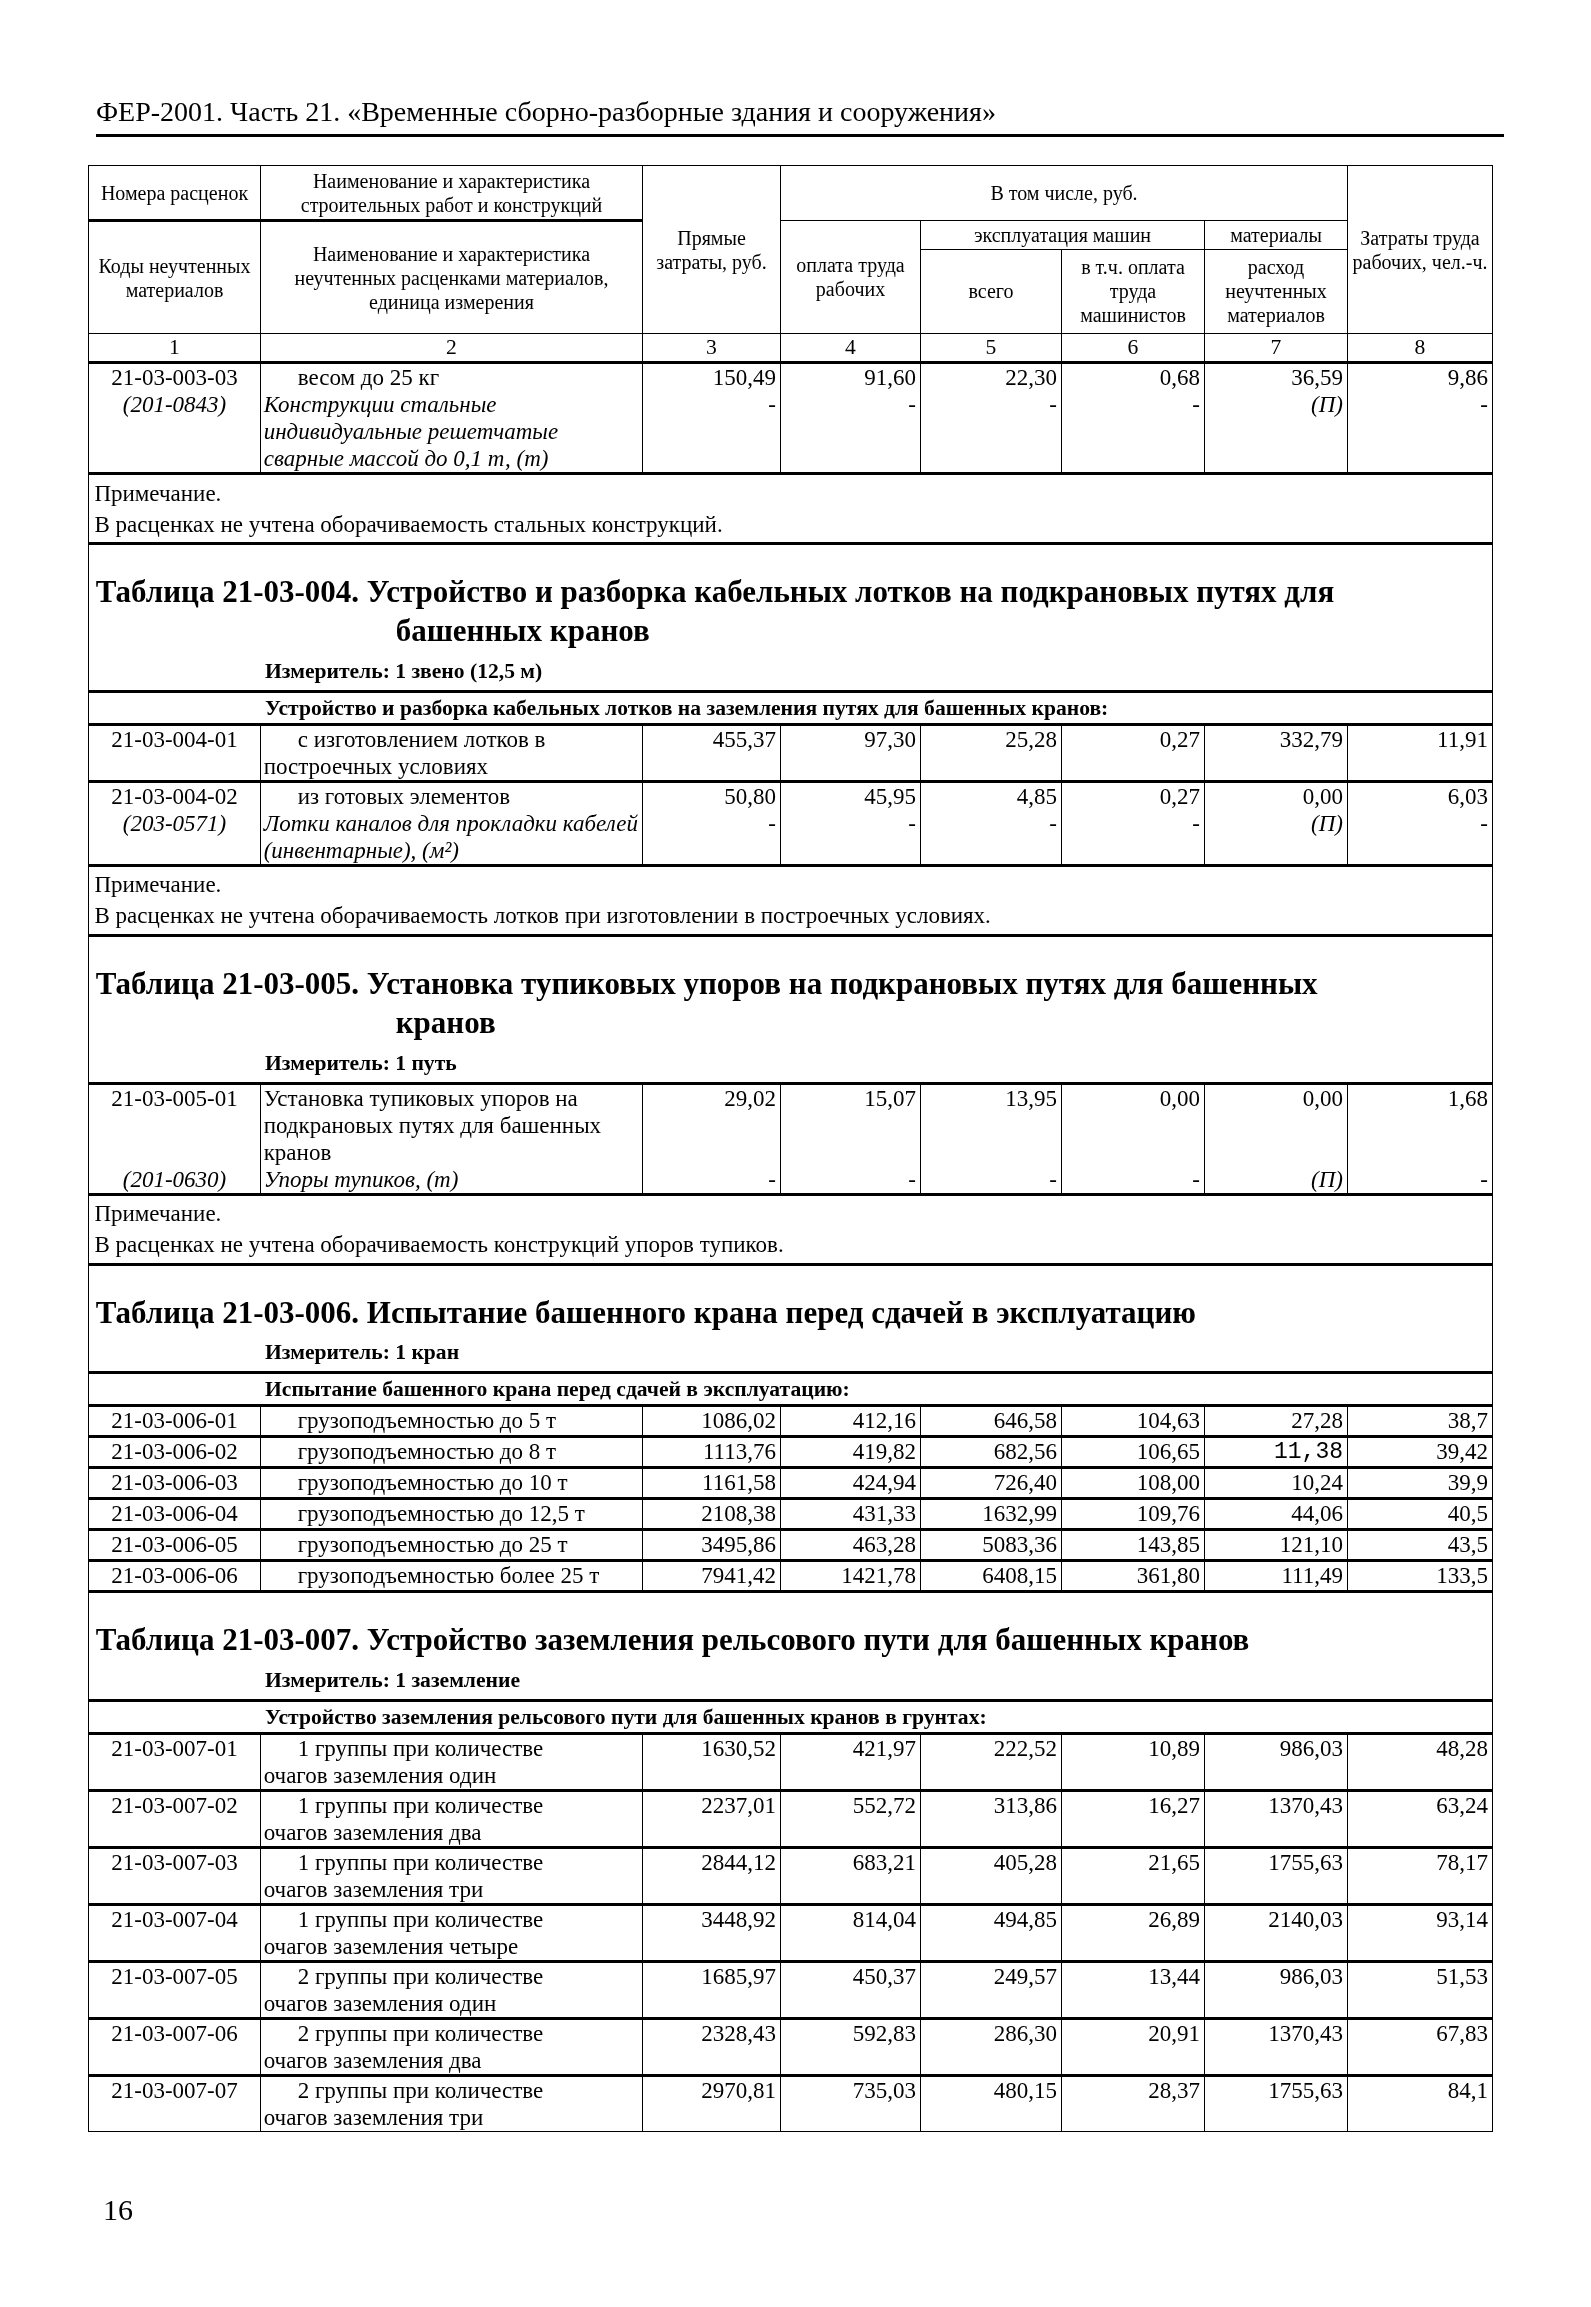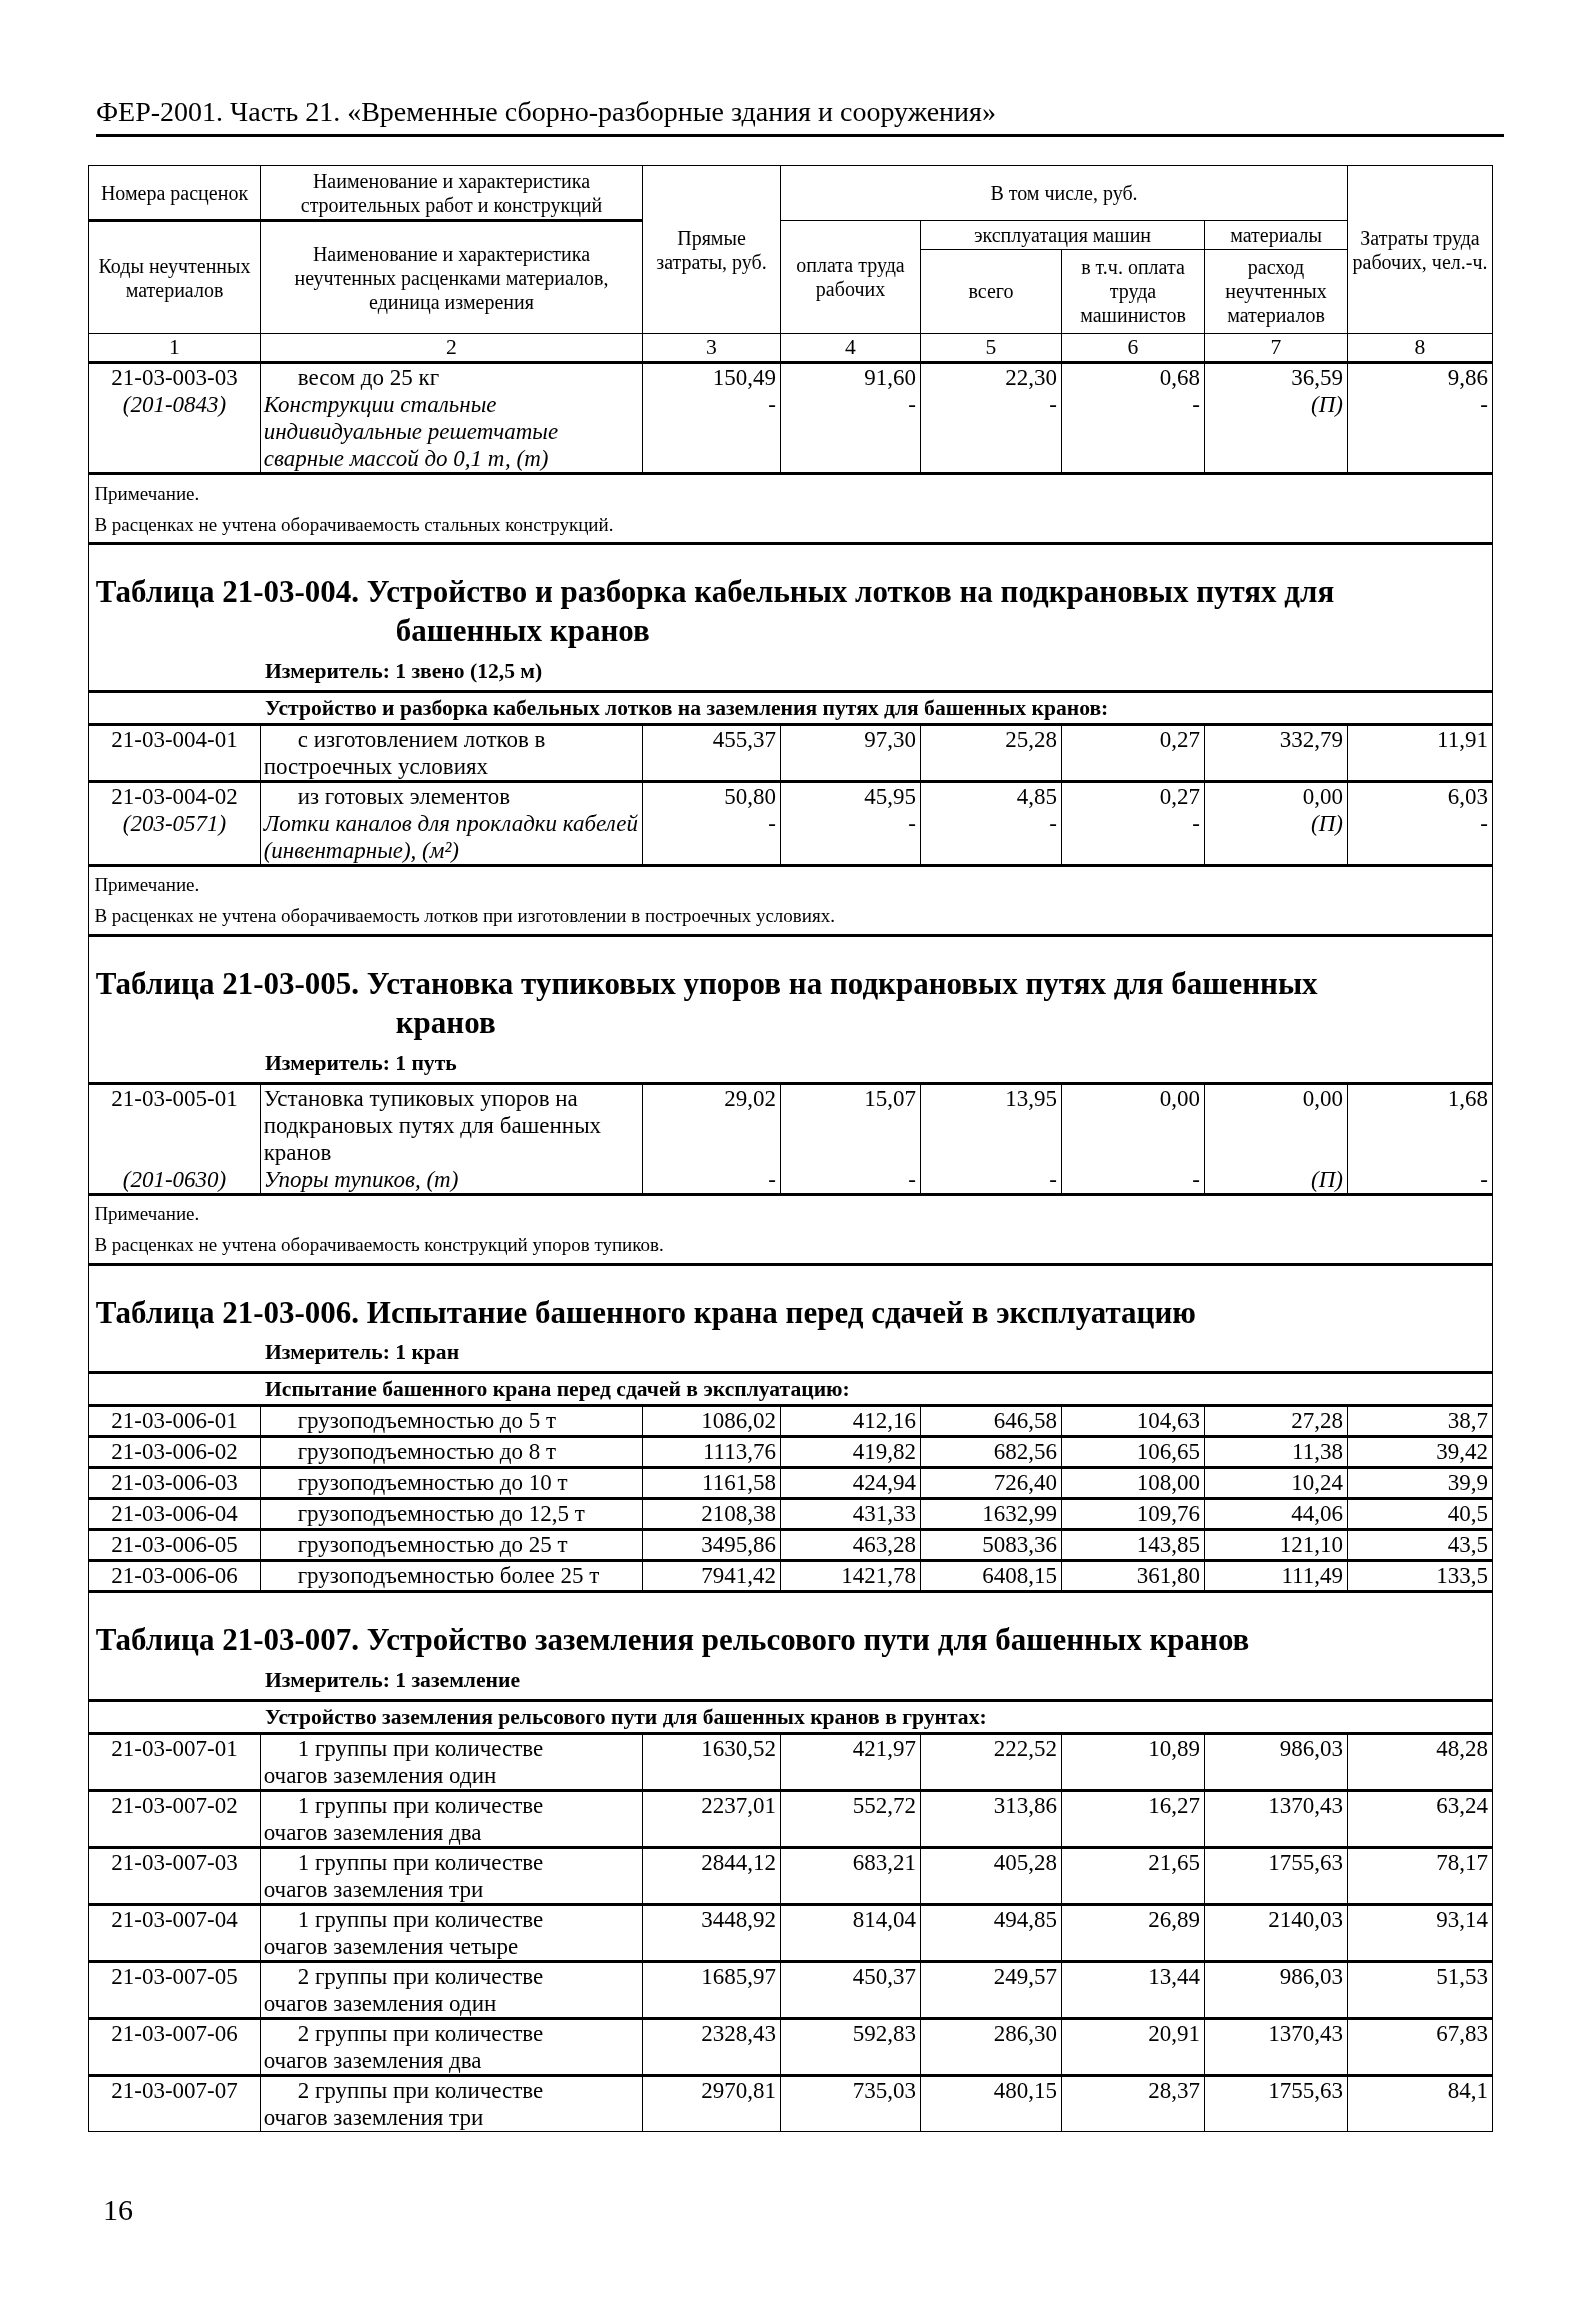--- a/index.html
+++ b/index.html
@@ -13,21 +13,21 @@
   .hdr th { font-size:20px; line-height:24px; text-align:center; vertical-align:middle; }
   .hdr .thick-b { border-bottom:3.4px solid #000; }
   .num-row td { font-size:21.6px; line-height:27px; text-align:center; border-bottom:3.4px solid #000; }
   .row td { font-size:23px; line-height:28px; }
   .code { text-align:center; white-space:nowrap; }
   .num { text-align:right; }
   .it { font-style:italic; }
   .desc { padding-left:2.7px; }
   .indent { padding-left:34px; display:inline-block; }
   .thick-top td { border-top:3.4px solid #000; }
-  .note td { font-size:19px; line-height:31px; padding:2.7px 5.4px; border-top:3.4px solid #000; border-bottom:3.4px solid #000; }
+  .note td { font-size:23px; line-height:31px; padding:2.7px 5.4px; border-top:3.4px solid #000; border-bottom:3.4px solid #000; }
   .section td { border:none; border-left:1.7px solid #000; border-right:1.7px solid #000; padding:0; }
   .sec-title { font-weight:bold; font-size:31px; line-height:39px; padding:27px 6.7px 0 6.7px; }
   .sec-title .l2 { padding-left:300px; display:block; }
   .meas { font-size:21.6px; line-height:30px; font-weight:bold; padding:5.4px 0 4px 176px; }
   .subhead td { font-weight:bold; font-size:21.6px; line-height:30px; padding-left:176px; border-top:3.4px solid #000; border-bottom:3.4px solid #000; }
   .tight td { line-height:27px; }
   .page-num { position:absolute; left:103px; top:2193px; font-size:30px; }
 </style>
 </head>
 <body>
@@ -175,21 +175,21 @@
           <td class="num" style="border-top: 3.4px solid rgb(0, 0, 0);">27,28</td>
           <td class="num" style="border-top: 3.4px solid rgb(0, 0, 0);">38,7</td>
         </tr>
         <tr class="row">
           <td class="code" style="border-top: 3.4px solid rgb(0, 0, 0);">21-03-006-02</td>
           <td class="desc" style="border-top: 3.4px solid rgb(0, 0, 0); margin-top: 48px;"><span style="padding-left:34px">грузоподъемностью до 8 т</span></td>
           <td class="num" style="border-top: 3.4px solid rgb(0, 0, 0);">1113,76</td>
           <td class="num" style="border-top: 3.4px solid rgb(0, 0, 0);">419,82</td>
           <td class="num" style="border-top: 3.4px solid rgb(0, 0, 0);">682,56</td>
           <td class="num" style="border-top: 3.4px solid rgb(0, 0, 0);">106,65</td>
-          <td class="num" style="border-top: 3.4px solid rgb(0, 0, 0);">11,38</td>
+          <td class="num" style="border-top: 3.4px solid rgb(0, 0, 0); font-family: Liberation Mono, monospace;">11,38</td>
           <td class="num" style="border-top: 3.4px solid rgb(0, 0, 0);">39,42</td>
         </tr>
         <tr class="row">
           <td class="code" style="border-top: 3.4px solid rgb(0, 0, 0);">21-03-006-03</td>
           <td class="desc" style="border-top: 3.4px solid rgb(0, 0, 0);"><span style="padding-left:34px">грузоподъемностью до 10 т</span></td>
           <td class="num" style="border-top: 3.4px solid rgb(0, 0, 0);">1161,58</td>
           <td class="num" style="border-top: 3.4px solid rgb(0, 0, 0);">424,94</td>
           <td class="num" style="border-top: 3.4px solid rgb(0, 0, 0);">726,40</td>
           <td class="num" style="border-top: 3.4px solid rgb(0, 0, 0);">108,00</td>
           <td class="num" style="border-top: 3.4px solid rgb(0, 0, 0);">10,24</td>

